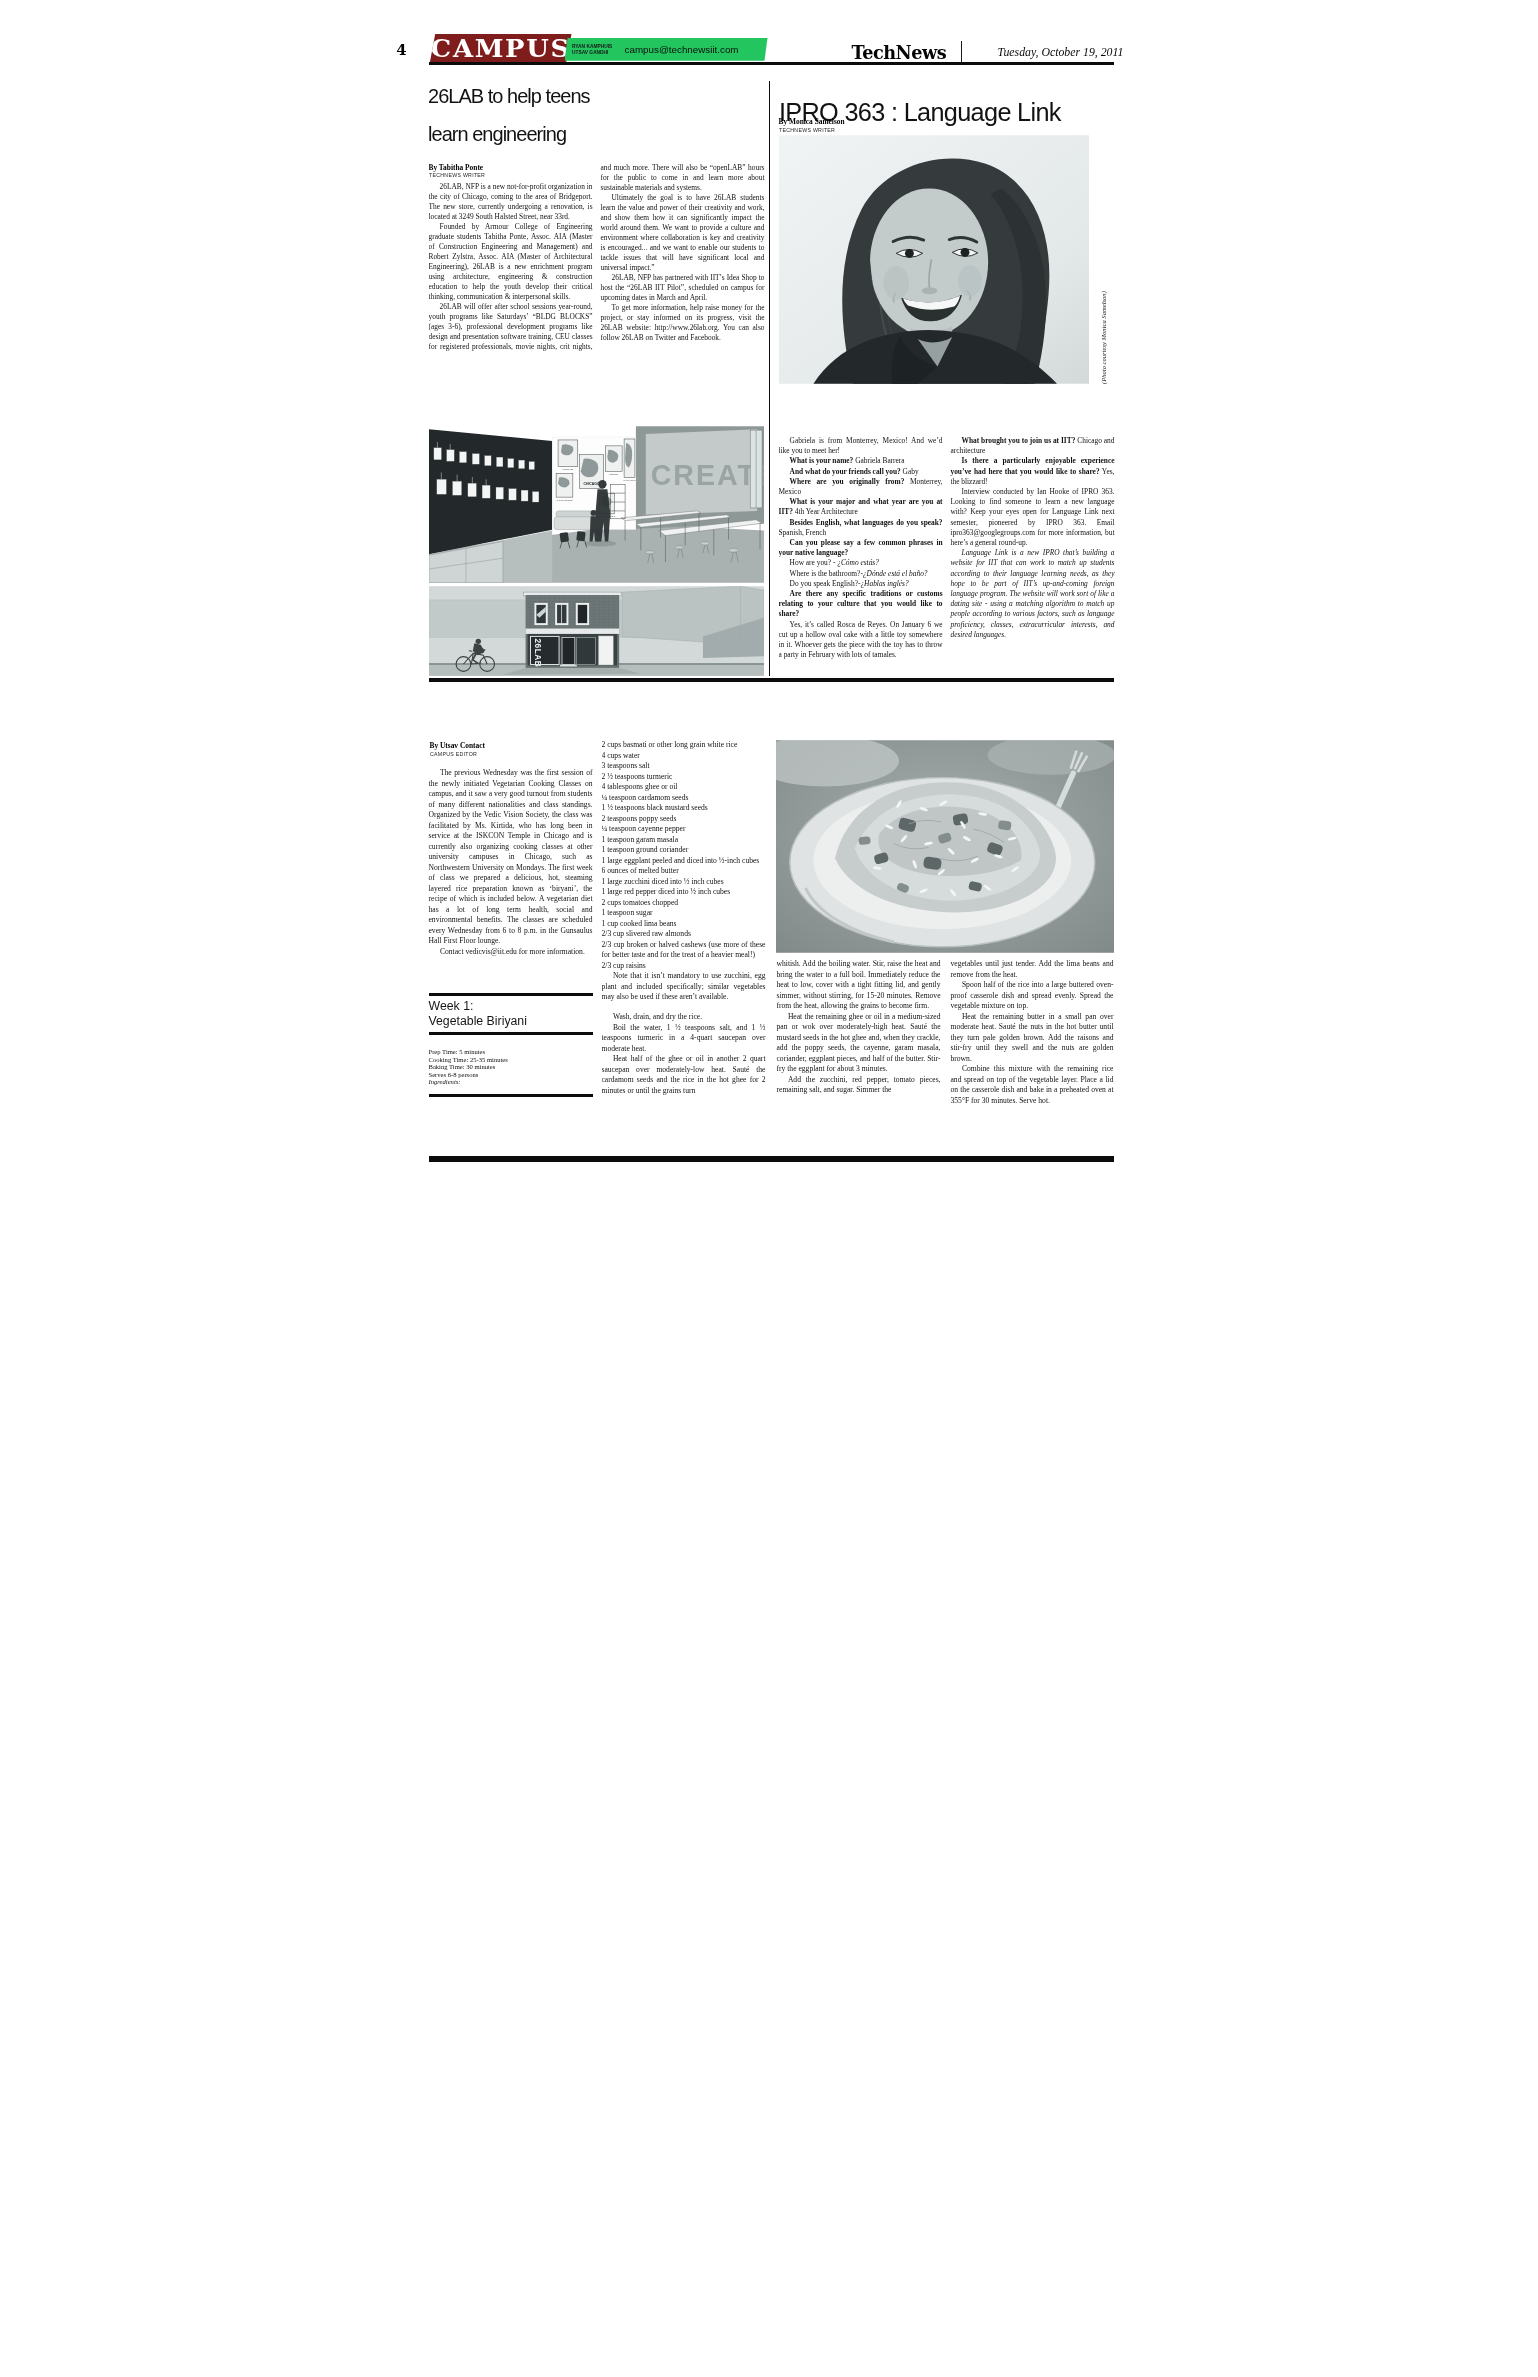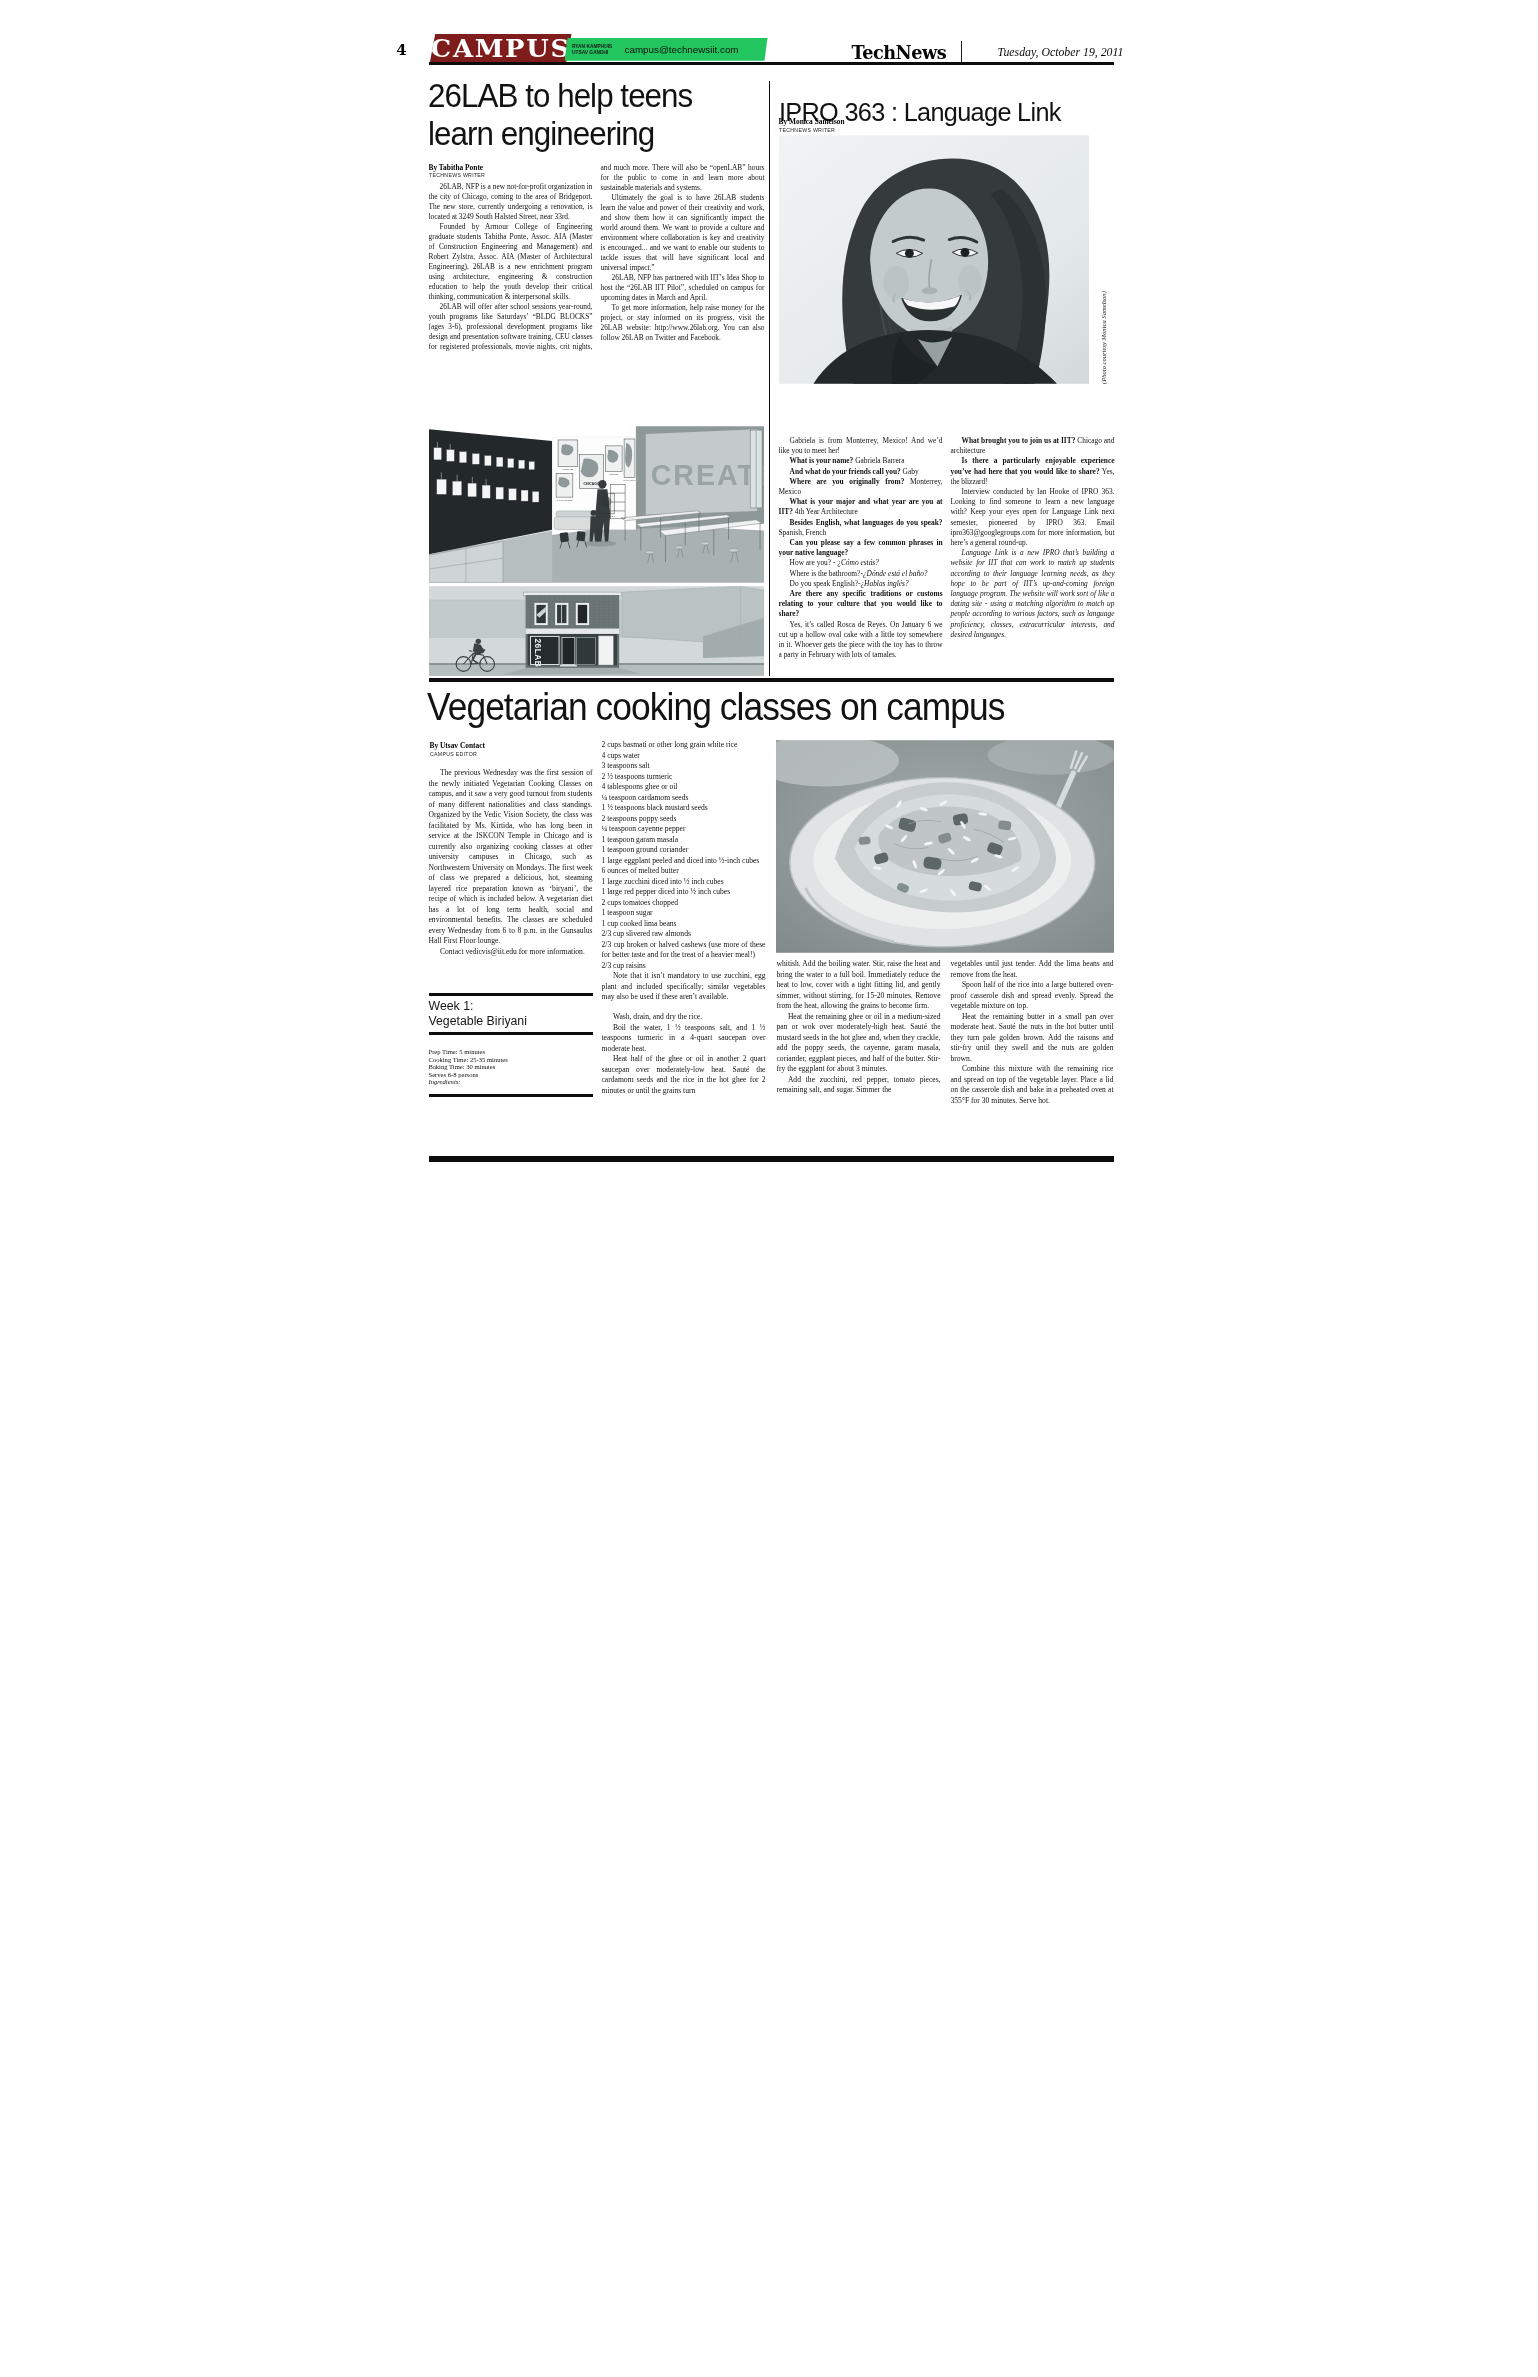--- a/index.html
+++ b/index.html
@@ -16,21 +16,21 @@
   .editors-box{background:#22c55e;clip-path:polygon(1.5% 0,100% 0,98.5% 100%,0 100%);
                display:flex;align-items:center;}
   .editors{margin-left:7.9px;font:bold 5.7px "Liberation Sans",sans-serif;line-height:1.2;
            color:#181818;transform:scaleX(.85);transform-origin:0 50%;white-space:nowrap;}
   .email{font:9.8px "Liberation Sans",sans-serif;color:#0d0d0d;margin-left:4.9px;white-space:nowrap;}
   .masthead{font:bold 17.7px "DejaVu Serif",serif;color:#050505;letter-spacing:-0.5px;}
   .mastdate{font:italic 11.8px "Liberation Serif",serif;color:#0a0a0a;white-space:nowrap;}
   
   .headline{font-family:"Liberation Sans",sans-serif;font-weight:400;color:#121212;}
   .cond{display:inline-block;transform-origin:0 50%;white-space:nowrap;}
-  .h-26lab{font-size:33px;line-height:38px;letter-spacing:-1px;}
+  .h-26lab{font-size:21px;line-height:38px;letter-spacing:-1px;}
   .h-ipro{font-size:26.6px;line-height:28.6px;letter-spacing:-0.7px;}
   .h-veg{font-size:38px;line-height:41px;letter-spacing:-1px;}
   .byline{font:bold 7.4px "Liberation Serif",serif;color:#000;}
   .role{font:5.7px "Liberation Sans",sans-serif;letter-spacing:0.3px;color:#1c1c1c;
         transform:scaleX(.92);transform-origin:0 50%;white-space:nowrap;}
   
   .cols{column-gap:7.9px;overflow:hidden;text-align:justify;}
   .c2{column-count:2;}
   .art-body{font:7.4px/10px "Liberation Serif",serif;}
   .qa-body{font:7.4px/10.2px "Liberation Serif",serif;}
@@ -337,23 +337,20 @@
   </div>
 
   <div class="abs credit" style="left:715px;top:384px;width:249px;">(Photo courtesy Monica Samelson)</div>
 
   <div class="abs cols c2 qa-body" style="left:394px;top:436px;width:336px;height:241px;">
     <div style="display:contents"><p class="ind">Gabriela is from Monterrey, Mexico! And we’d like you to meet her!</p><p class="ind"><b>What is your name?</b> Gabriela Barrera</p><p class="ind"><b>And what do your friends call you?</b> Gaby</p><p class="ind"><b>Where are you originally from?</b> Monterrey, Mexico</p><p class="ind"><b>What is your major and what year are you at IIT?</b> 4th Year Architecture</p><p class="ind"><b>Besides English, what languages do you speak?</b> Spanish, French</p><p class="ind"><b>Can you please say a few common phrases in your native language?</b></p><p class="ind">How are you? - <i>¿Cómo estás?</i></p><p class="ind">Where is the bathroom?-<i>¿Dónde está el baño?</i></p><p class="ind">Do you speak English?-<i>¿Hablas inglés?</i></p><p class="ind"><b>Are there any specific traditions or customs relating to your culture that you would like to share?</b></p><p class="ind">Yes, it’s called Rosca de Reyes. On January 6 we cut up a hollow oval cake with a little toy somewhere in it. Whoever gets the piece with the toy has to throw a party in February with lots of tamales.</p><p class="ind"><b>What brought you to join us at IIT?</b> Chicago and architecture</p><p class="ind"><b>Is there a particularly enjoyable experience you’ve had here that you would like to share?</b> Yes, the blizzard!</p><p class="ind">Interview conducted by Ian Hooke of IPRO 363. Looking to find someone to learn a new language with? Keep your eyes open for Language Link next semester, pioneered by IPRO 363. Email ipro363@googlegroups.com for more information, but here’s a general round-up.</p><p class="ind"><i>Language Link is a new IPRO that’s building a website for IIT that can work to match up students according to their language learning needs, as they hope to be part of IIT’s up-and-coming foreign language program. The website will work sort of like a dating site - using a matching algorithm to match up people according to various factors, such as language proficiency, classes, extracurricular interests, and desired languages.</i></p></div>
   </div>
 
   <div class="abs rule" style="left:44px;top:678px;width:685px;height:4.4px;"></div>
 
-  <div class="abs headline h-veg" style="left:42px;top:687px;width:689px;">
-    <span class="cond" style="transform:scaleX(.93);">Vegetarian cooking classes on campus</span>
-  </div>
   <div class="abs byline" style="left:45px;top:741px;">By Utsav Contact</div>
   <div class="abs role" style="left:45px;top:751px;">CAMPUS EDITOR</div>
 
   <div class="abs veg-body" style="left:44px;top:768px;width:164px;">
     <div style="display:contents"><p class="ind">The previous Wednesday was the first session of the newly initiated Vegetarian Cooking Classes on campus, and it saw a very good turnout from students of many different nationalities and class standings. Organized by the Vedic Vision Society, the class was facilitated by Ms. Kirtida, who has long been in service at the ISKCON Temple in Chicago and is currently also organizing cooking classes at other university campuses in Chicago, such as Northwestern University on Mondays. The first week of class we prepared a delicious, hot, steaming layered rice preparation known as ‘biryani’, the recipe of which is included below. A vegetarian diet has a lot of long term health, social and environmental benefits. The classes are scheduled every Wednesday from 6 to 8 p.m. in the Gunsaulus Hall First Floor lounge.</p><p class="ind">Contact vedicvis@iit.edu for more information.</p></div>
   </div>
 
   <div class="abs rule" style="left:44px;top:993px;width:164px;height:2.5px;"></div>
   <div class="abs wtitle" style="left:44px;top:999px;width:164px;">
     <div>Week 1:</div>

